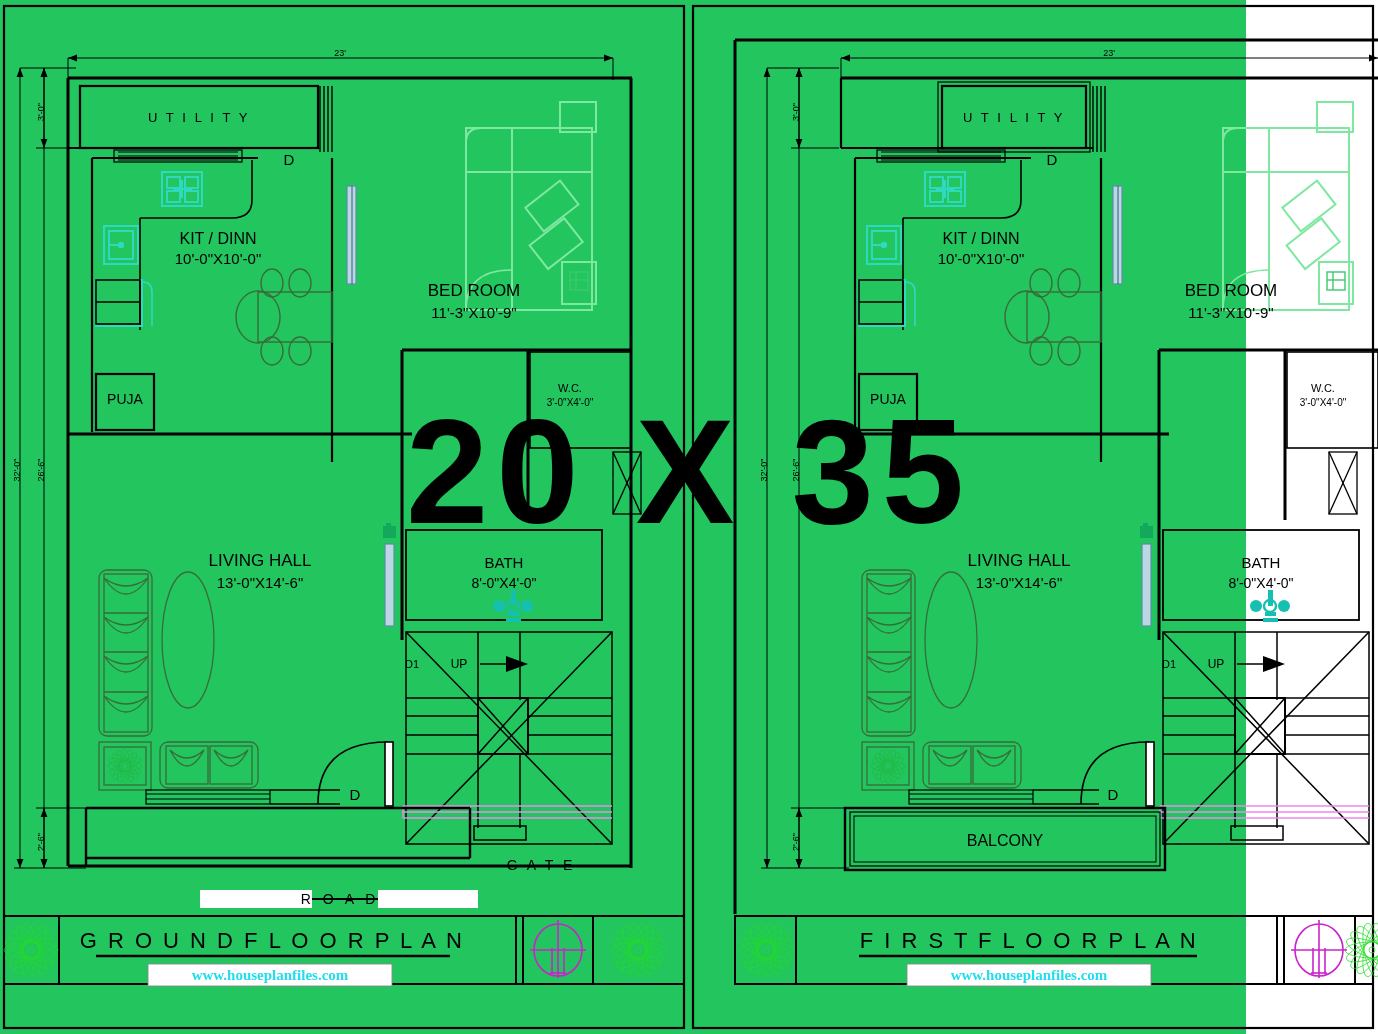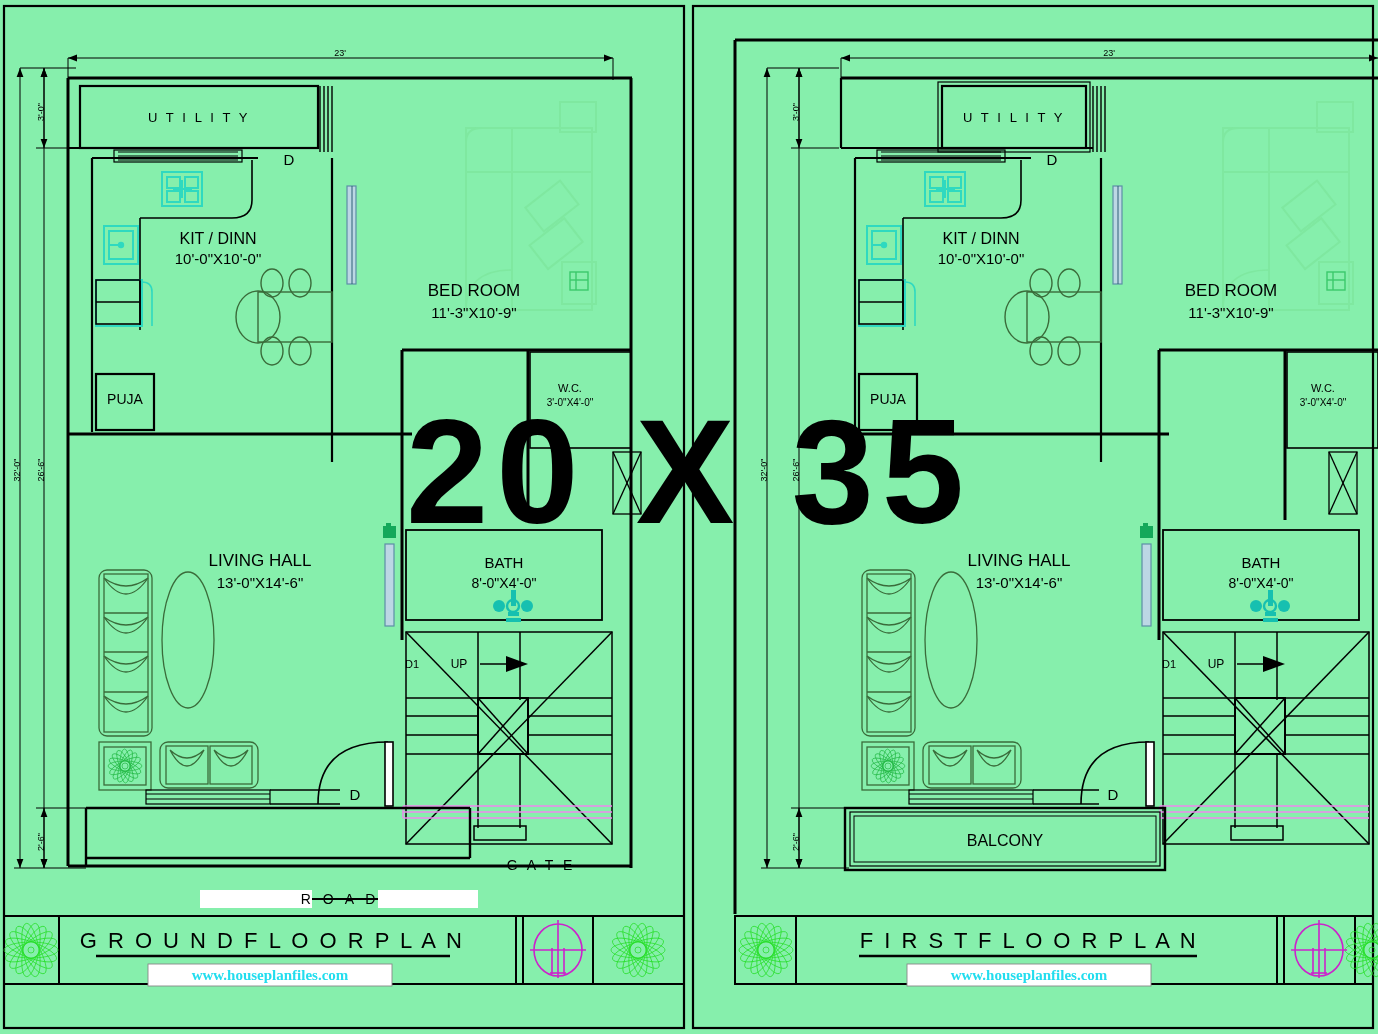--- a/index.html
+++ b/index.html
@@ -1,17 +1,17 @@
 <!DOCTYPE html>
 <html><head>
 <meta charset="utf-8">
 <style>
   html,body{margin:0;padding:0;background:#ffffff;}
   body{width:1378px;height:1034px;overflow:hidden;font-family:"Liberation Sans",sans-serif;}
-  #stage{position:relative;width:1378px;height:1034px;background:#86efac;}
+  #stage{position:relative;width:1246px;height:1034px;background:#22c55e;}
 
   .plan{position:absolute;top:0;height:1034px;width:689px;}
   #plan-left{left:0;}
   #plan-right{left:689px;}
 
   svg{display:block;}
   .txt{font-family:"Liberation Sans",sans-serif;fill:#000;}
 
   
   #overlay-size{

